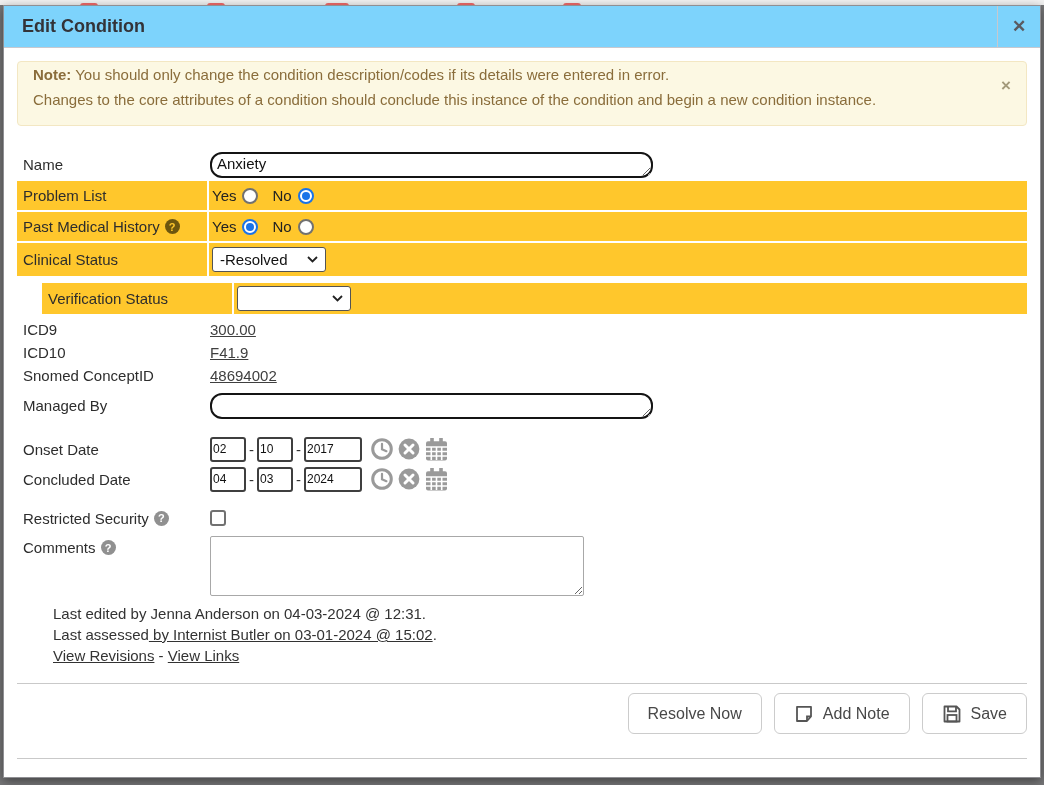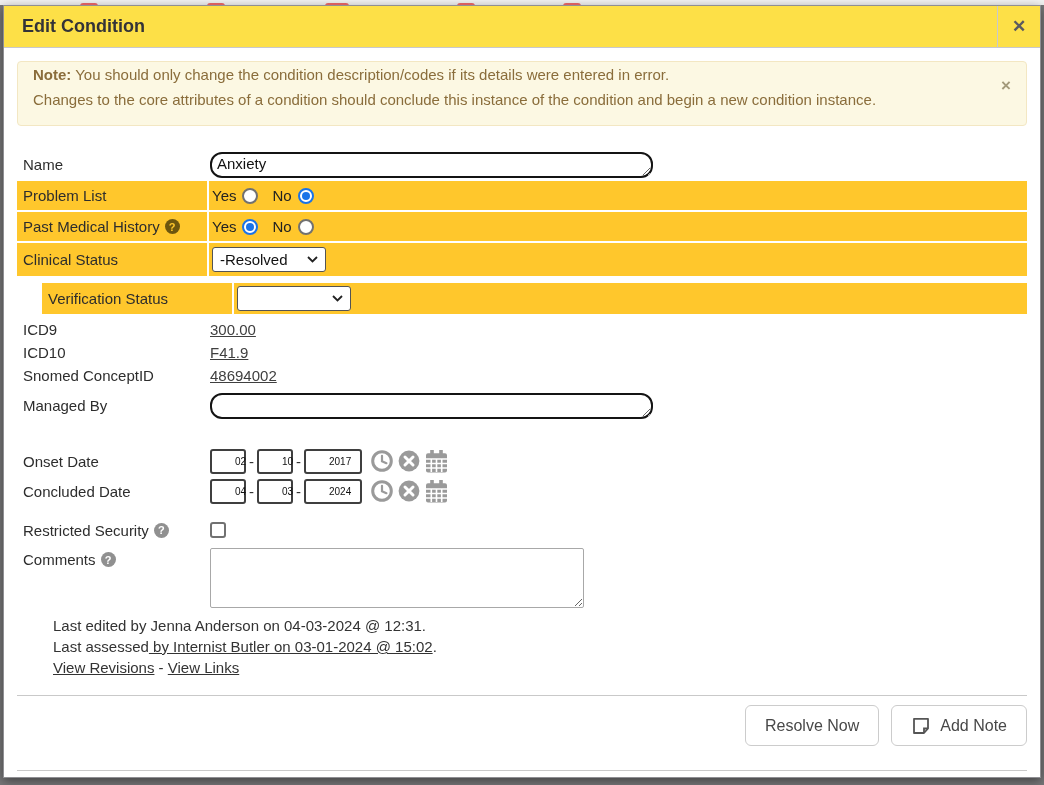--- a/index.html
+++ b/index.html
@@ -8,21 +8,21 @@
   .page { width:1044px; height:785px; background:#777779; overflow:hidden; }
 
   
   .top-strip { height:5px; overflow:hidden; background:#f2f2f2; white-space:nowrap; }
   .top-strip .bgitem { display:inline-block; margin-left:38px; font-size:13px; font-weight:bold; color:#e06c6c; }
   .top-strip .bgcount { display:inline-block; margin-left:6px; background:#d95f5f; color:#ffd7d7; font-size:11px; padding:1px 6px; border-radius:3px; }
 
   .modal { margin:0 3px; height:773px; background:#fff; border:1px solid #8f8f93;
     box-shadow:0 3px 10px rgba(0,0,0,.45); overflow:hidden; }
 
-  .mhead { height:42px; display:flex; align-items:stretch; background:#fde047; border-bottom:1px solid #c8c8ce; }
+  .mhead { height:42px; display:flex; align-items:stretch; background:#7dd3fc; border-bottom:1px solid #c8c8ce; }
   .mtitle { flex:1; display:flex; align-items:center; padding-left:18px;
     font-size:18px; font-weight:bold; color:#333338; }
   .mclose { width:43px; display:flex; align-items:center; justify-content:center;
     border-left:1px solid #c8c8ce; font-size:17px; font-weight:bold; color:#5a5a60; cursor:pointer; }
 
   .content { padding:0 13px; }
 
   .note { position:relative; margin-top:13px; background:#FCF8E3; border:1px solid #F3E7C3;
     border-radius:4px; padding:0 44px 13px 15px; color:#8A6D3B; font-size:15px; line-height:25px; }
   .note b { font-weight:bold; }
@@ -49,22 +49,22 @@
 
   .radio { width:16px; height:16px; border:2px solid #717171; border-radius:50%;
     background:#fff; display:inline-block; position:relative; flex:none; cursor:pointer; }
   .radio.checked { border-color:#1A73E8; }
   .radio.checked::after { content:""; position:absolute; inset:2px; border-radius:50%; background:#1A73E8; }
 
   .checkbox { width:16px; height:16px; border:2px solid #717171; border-radius:3px; background:#fff; cursor:pointer; }
 
   .codelink { color:#3f3f3f; text-decoration:underline; font-size:15px; }
 
-  .dt { height:25px; border:2px solid #3f3f3f; border-radius:3px; font-size:10px; color:#111;
-    padding-left:23px; display:flex; align-items:center; background:#fff; }
+  .dt { height:25px; border:2px solid #3f3f3f; border-radius:3px; font-size:12px; color:#111;
+    padding-left:1px; display:flex; align-items:center; background:#fff; }
   .dt2 { width:36px; } .dt4 { width:58px; }
   .dash { margin:0 3px; color:#333; }
   .dicon { margin-left:5px; display:inline-flex; cursor:pointer; }
   .dicon.first { margin-left:9px; }
 
   .help { width:15px; height:15px; border-radius:50%; background:#909090; color:#fff;
     font-size:11px; font-weight:bold; display:inline-flex; align-items:center; justify-content:center; flex:none; }
   .hl .help { background:rgba(40,32,0,.68); color:#FFC72C; }
 
   .audit { margin-top:7px; text-align:left; font-size:15px; color:#333; line-height:21px; padding-left:36px; }
@@ -180,21 +180,21 @@
             </div>
         </div>
 
         <div class="frow h33" style="margin-top:2px">
           <div class="lbl">Managed By</div>
           <div class="val">
             <textarea class="ta-dark" style=""></textarea>
           </div>
         </div>
 
-        <div class="frow" style="margin-top:24px;height:30px">
+        <div class="frow" style="margin-top:12px;height:30px">
           <div class="lbl">Onset Date</div>
           <div class="val">
             <span class="dt dt2">02</span>
             <span class="dash">-</span>
             <span class="dt dt2">10</span>
             <span class="dash">-</span>
             <span class="dt dt4">2017</span>
             <span class="dicon first">
                 <svg width="22" height="22" viewBox="0 0 22 22">
                   <circle cx="11" cy="11" r="9.3" fill="none" stroke="#9a9a9a" stroke-width="3"></circle>
@@ -285,19 +285,29 @@
         </button>
         <button class="btn">
           <span style="display:inline-flex">
               <svg width="20" height="20" viewBox="0 0 20 20">
                 <path d="M3 2.8h14v9.7l-4 4.5H3z" fill="none" stroke="#555" stroke-width="1.8" stroke-linejoin="round"></path>
                 <path d="M13 17v-4.5h4" fill="none" stroke="#555" stroke-width="1.8"></path>
               </svg>
             </span>
           <span>Add Note</span>
         </button>
+        <button class="btn">
+          <span style="display:inline-flex">
+              <svg width="20" height="20" viewBox="0 0 20 20">
+                <path d="M2.5 2.5h12l3 3v12h-15z" fill="none" stroke="#555" stroke-width="1.8" stroke-linejoin="round"></path>
+                <path d="M6 2.5v4.8h8V2.5" fill="none" stroke="#555" stroke-width="1.8"></path>
+                <rect x="5.5" y="11" width="9" height="6.5" fill="none" stroke="#555" stroke-width="1.8"></rect>
+              </svg>
+            </span>
+          <span>Save</span>
+        </button>
       </div>
 
       <hr class="divider2">
 
     </div>
   </div>
 </div>
 
 </body></html>

